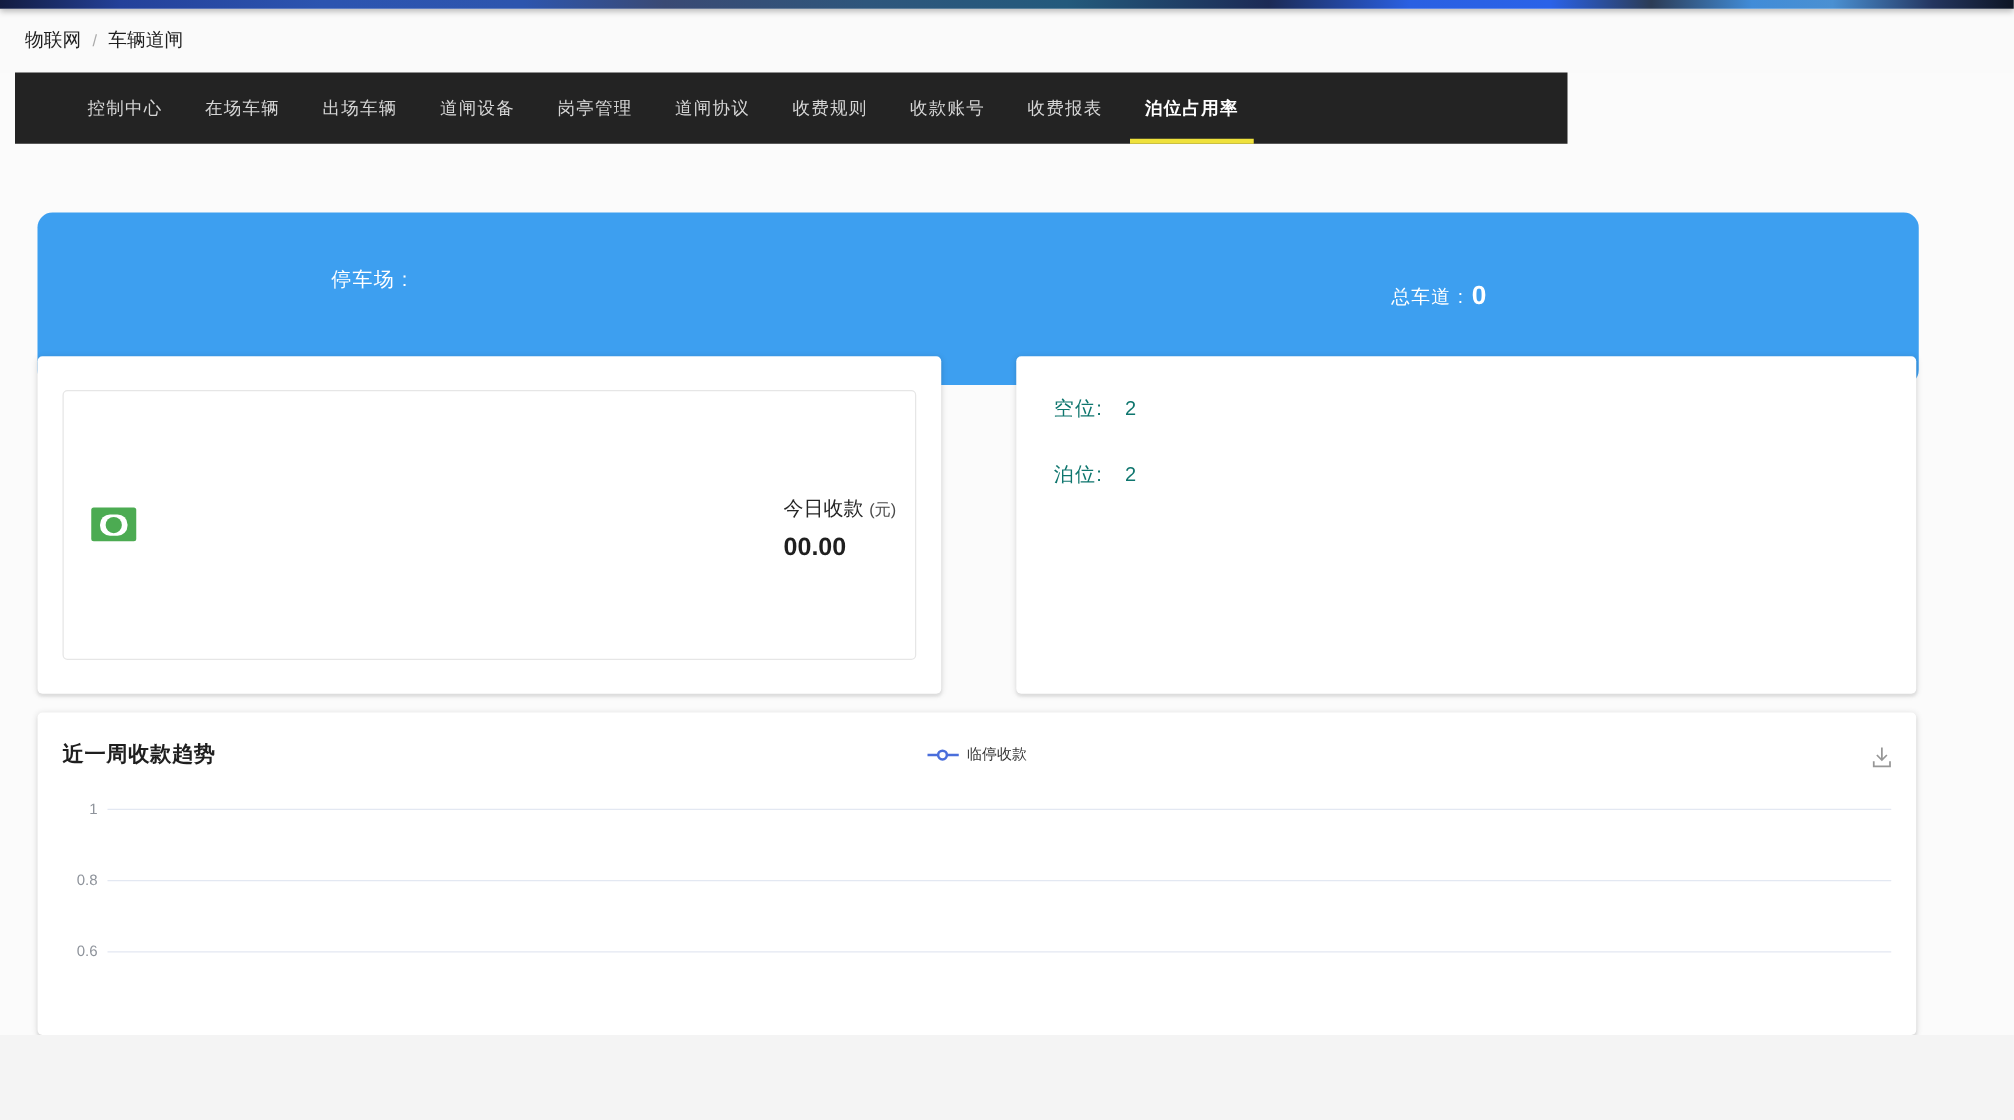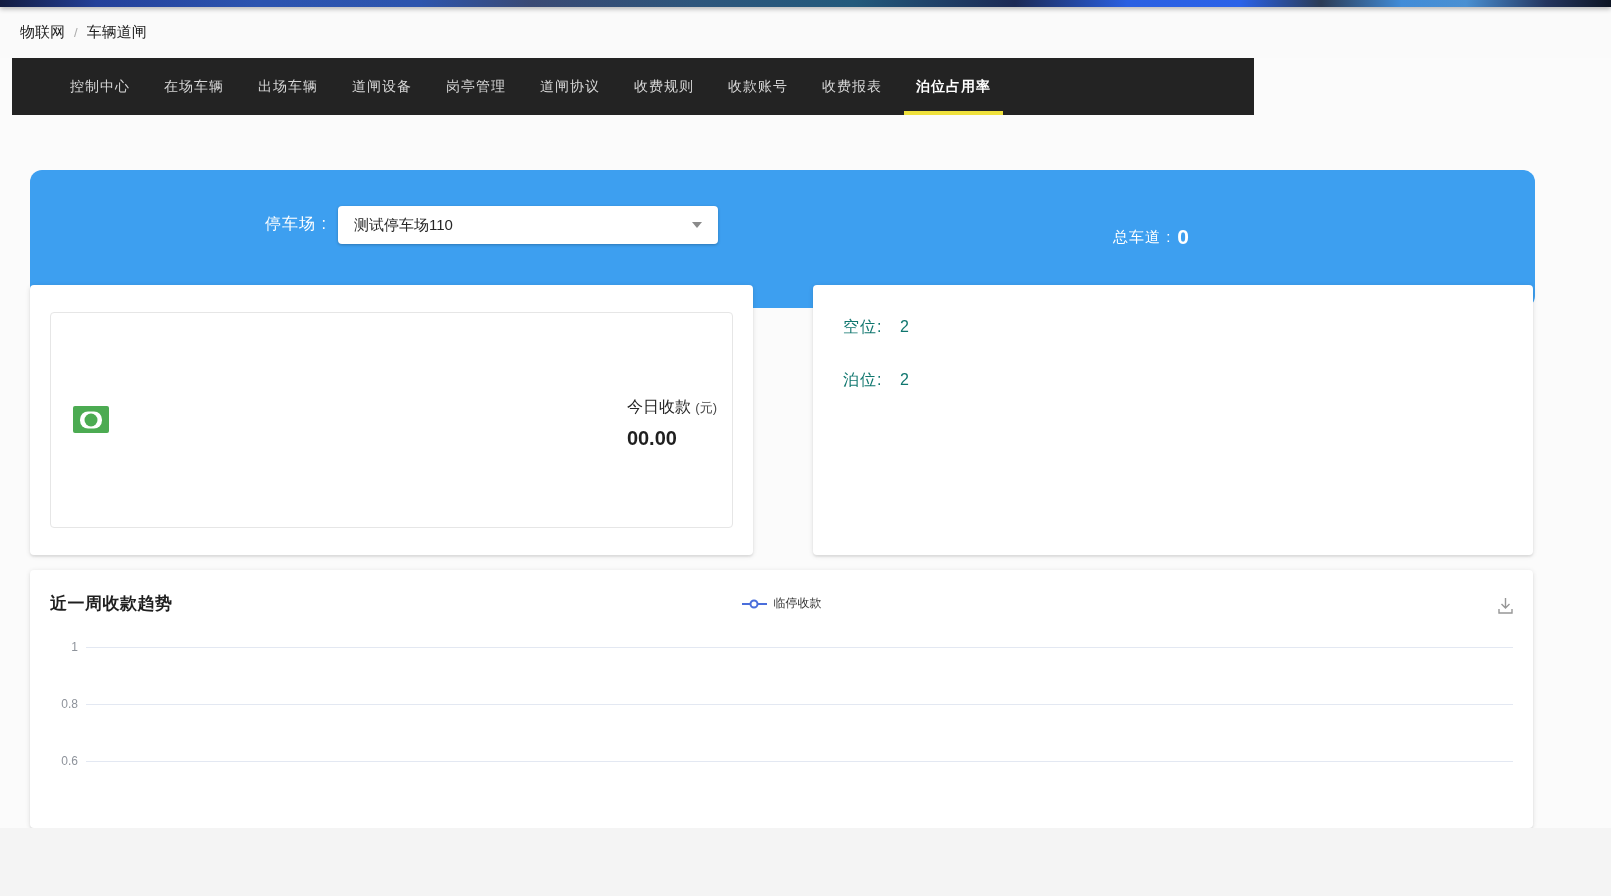--- a/index.html
+++ b/index.html
@@ -147,24 +147,20 @@
   <div class="tab">岗亭管理</div>
   <div class="tab">道闸协议</div>
   <div class="tab">收费规则</div>
   <div class="tab">收款账号</div>
   <div class="tab">收费报表</div>
   <div class="tab active">泊位占用率</div>
 </div>
 
 <div class="banner">
   <div class="banner-label">停车场 :</div>
-  <div class="park-select">
-    <span class="val">测试停车场110</span>
-    <span class="caret"></span>
-  </div>
   <div class="total-lanes">
     <span>总车道 :</span>
     <span class="num">0</span>
   </div>
 </div>
 
 <div class="card card-today">
   <div class="today-inner">
     <div class="money-icon">
       <span class="oval"></span>

